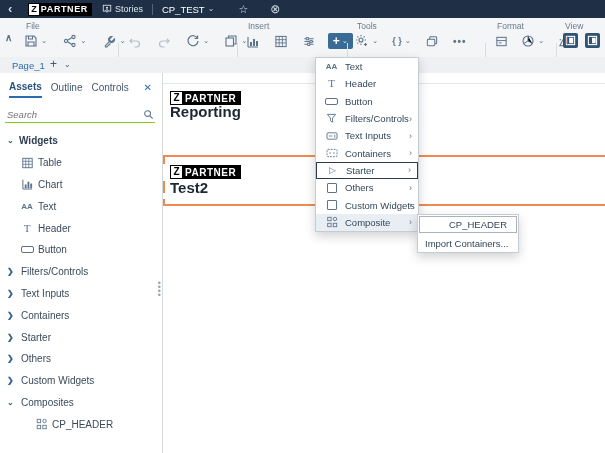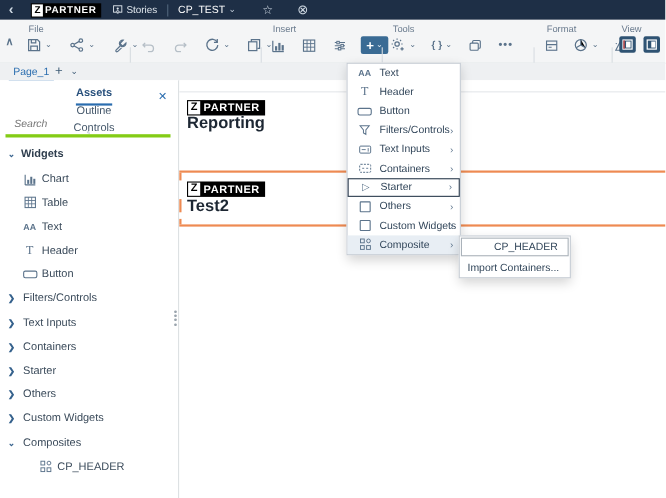--- a/index.html
+++ b/index.html
@@ -34,25 +34,25 @@
   .viewbtn{width:15px;height:15px;background:#2f5373;border-radius:2px;margin-left:7px;display:flex;align-items:center;justify-content:center;cursor:pointer;}
   .mono-txt{font-size:9px;font-weight:bold;color:#5b738b;line-height:10px;}
   .dots3{color:#5b738b;font-size:10px;letter-spacing:1px;font-weight:bold;}
   
   .pagestrip{left:0;top:57px;width:605px;height:16px;background:#eef0f2;}
   .pagetab{position:absolute;left:8px;top:1px;height:15px;font-size:9.5px;color:#2a6daf;border-bottom:2px solid #2a6daf;padding:0 4px;display:flex;align-items:center;cursor:pointer;}
   .pagetab-add{position:absolute;left:50px;top:0;color:#3c5a75;font-size:12px;cursor:pointer;}
   .pagetab-caret{position:absolute;left:64px;top:3px;color:#3c5a75;font-size:8px;cursor:pointer;}
   
   .sidebar{left:0;top:73px;width:162px;height:380px;background:#fff;border-right:1px solid #d5dadd;}
-  .sb-tabs{position:absolute;left:0;top:6px;width:162px;height:20px;display:flex;align-items:center;flex-direction:column;}
+  .sb-tabs{position:absolute;left:0;top:6px;width:162px;height:20px;display:flex;align-items:center;}
   .sb-tab{font-size:10px;color:#44576a;margin-left:9px;padding-bottom:4px;cursor:pointer;}
   .sb-tab.active{color:#29517d;font-weight:bold;border-bottom:2px solid #2a6daf;}
   .sb-close{position:absolute;right:10px;top:3px;color:#2a6daf;font-size:10px;cursor:pointer;}
-  .sb-search{position:absolute;left:5px;top:33px;width:150px;height:16px;border-bottom:3px solid #84cc16;display:flex;align-items:center;flex-direction:column;}
+  .sb-search{position:absolute;left:5px;top:33px;width:150px;height:16px;border-bottom:1px solid #84cc16;display:flex;align-items:center;}
   .sb-search input{border:none;outline:none;background:transparent;font-style:italic;font-size:9.5px;color:#6d7a86;width:134px;font-family:"Liberation Sans",sans-serif;}
   .tree{position:absolute;left:0;top:57px;width:162px;}
   .trow{height:21.8px;display:flex;align-items:center;cursor:pointer;}
   .trow .chev{width:10px;margin-left:7px;font-size:8px;color:#35618c;font-weight:bold;}
   .trow .lbl{font-size:10px;color:#3a4a5a;margin-left:4px;}
   .trow.head .lbl{font-weight:bold;color:#2f3e4e;margin-left:2px;}
   .trow .ic{width:14px;margin-left:20px;display:flex;justify-content:center;}
   .trow.child .ic{margin-left:34px;}
   .drag-dots{position:absolute;right:1px;top:208px;color:#9aa4ad;font-size:9px;line-height:4px;letter-spacing:0;}
   
@@ -289,40 +289,40 @@
       </svg>
   </div>
 
   <div class="tree">
     <div class="trow head">
       <span class="chev">⌄</span>
       <span class="lbl">Widgets</span>
     </div>
     <div class="trow">
       <span class="ic">
+          <svg width="13" height="12" viewBox="0 0 14 14">
+            <rect x="1.5" y="1.5" width="11" height="11" fill="none" stroke="#5b738b" stroke-width="1.1"></rect>
+            <path d="M1.5 5 h11 M1.5 8.5 h11 M5 1.5 v11 M8.5 1.5 v11" stroke="#5b738b" stroke-width="0.9"></path>
+          </svg>
+        </span>
+      <span class="lbl">Table</span>
+    </div>
+    <div class="trow">
+      <span class="ic">
           <svg width="13" height="12" viewBox="0 0 14 13">
             <path d="M2 12 V2 M2 12 H12" stroke="#5b738b" stroke-width="1.1"></path>
             <rect x="4" y="7" width="2" height="4" fill="#5b738b"></rect>
             <rect x="7" y="4" width="2" height="7" fill="#5b738b"></rect>
             <rect x="10" y="6" width="2" height="5" fill="#5b738b"></rect>
           </svg>
         </span>
       <span class="lbl">Chart</span>
     </div>
     <div class="trow">
       <span class="ic">
-          <svg width="13" height="12" viewBox="0 0 14 14">
-            <rect x="1.5" y="1.5" width="11" height="11" fill="none" stroke="#5b738b" stroke-width="1.1"></rect>
-            <path d="M1.5 5 h11 M1.5 8.5 h11 M5 1.5 v11 M8.5 1.5 v11" stroke="#5b738b" stroke-width="0.9"></path>
-          </svg>
-        </span>
-      <span class="lbl">Table</span>
-    </div>
-    <div class="trow">
-      <span class="ic">
           <span class="mic-txt">AA</span>
         </span>
       <span class="lbl">Text</span>
     </div>
     <div class="trow">
       <span class="ic">
           <span class="mic-T">T</span>
         </span>
       <span class="lbl">Header</span>
     </div>

